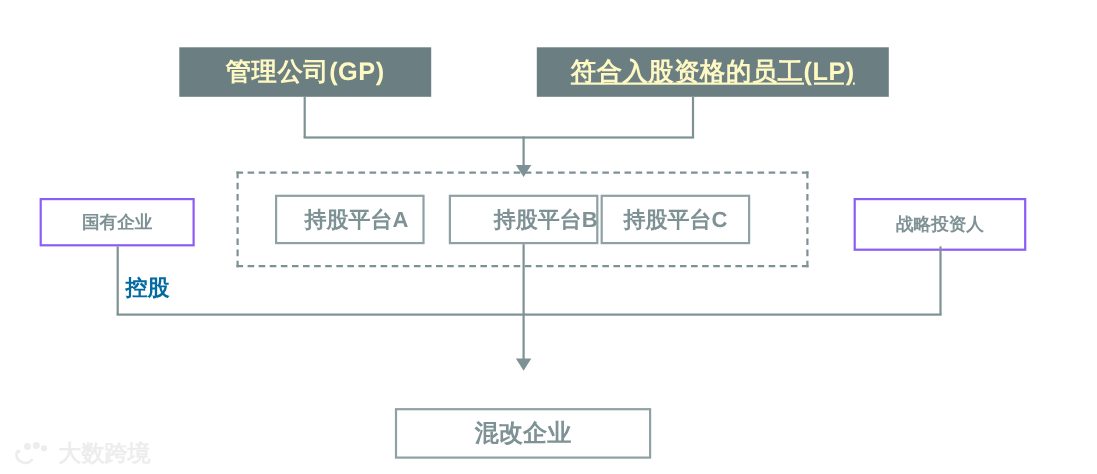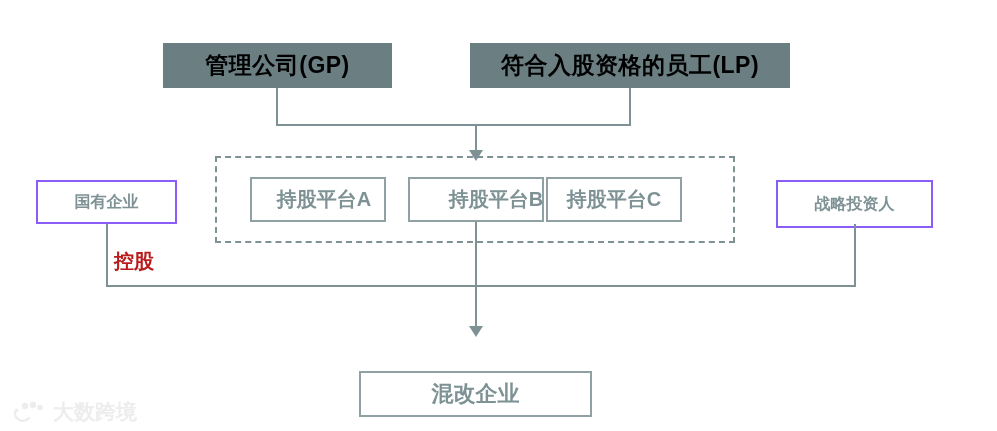--- a/index.html
+++ b/index.html
@@ -25,21 +25,21 @@
     box-sizing: border-box;
     display: flex;
     align-items: center;
     justify-content: center;
     text-align: center;
     white-space: nowrap;
   }
 
   .node-header {
     background: #6b7f82;
-    color: #000000;
+    color: #fef9c3;
     font-size: 23px;
     font-weight: bold;
     letter-spacing: 0.5px;
   }
 
   .node-plain {
     background: #ffffff;
     border: 2px solid #8b5cf6;
     color: #7e9295;
     font-size: 16px;
@@ -85,21 +85,21 @@
     width: 0;
     height: 0;
     border-left: 7px solid transparent;
     border-right: 7px solid transparent;
     border-top: 11px solid #7e9295;
   }
 
   
   .edge-label {
     position: absolute;
-    color: #b91c1c;
+    color: #0369a1;
     font-size: 20px;
     font-weight: bold;
     white-space: nowrap;
   }
 
   
   .watermark {
     position: absolute;
     display: flex;
     align-items: center;
@@ -117,21 +117,21 @@
 </style>
 </head>
 <body>
 
 <div id="canvas">
 
   <div class="node node-header" style="left:163px; top:43px; width:229px; height:45px;">
     <span>管理公司(GP)</span>
   </div>
 
-  <div class="node node-header" style="left:470px; top:43px; width:320px; height:45px;">
+  <div class="node node-header" style="left:488px; top:43px; width:320px; height:45px;text-decoration:underline;">
     <span>符合入股资格的员工(LP)</span>
   </div>
 
   <div class="conn conn-v" style="left:276px; top:88px; height:37px;"></div>
 
   <div class="conn conn-v" style="left:629px; top:88px; height:37px;"></div>
 
   <div class="conn conn-h" style="left:276px; top:124px; width:355px;"></div>
 
   <div class="conn conn-v" style="left:475px; top:124px; height:30px;"></div>

